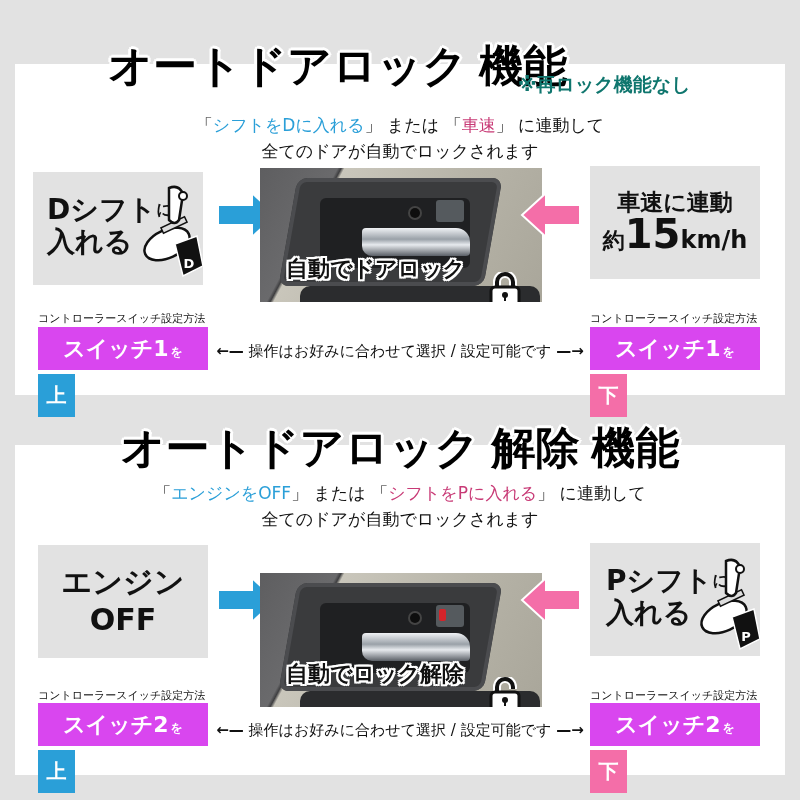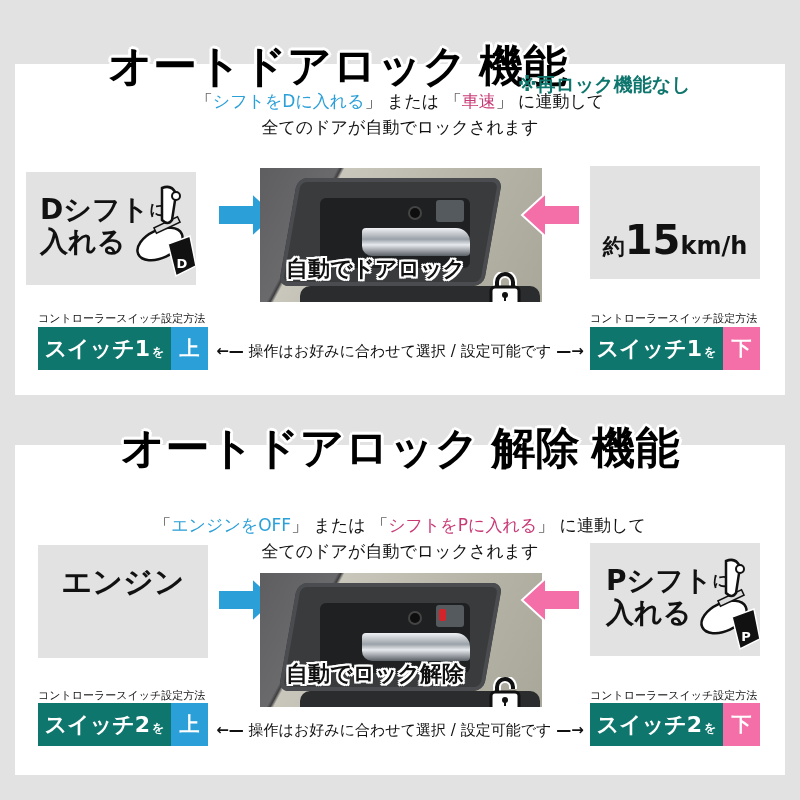--- a/index.html
+++ b/index.html
@@ -46,22 +46,22 @@
   }
 
   .desc {
     position: absolute;
     left: 0; width: 800px;
     text-align: center;
     font-size: 17px;
     line-height: 26px;
     color: #111;
   }
-  .desc.d1 { top: 88px; }
-  .desc.d2 { top: 480px; margin-top: 32px; }
+  .desc.d1 { top: 112px; }
+  .desc.d2 { top: 480px; }
   .blue-text { color: #2a9fd8; }
   .magenta-text { color: #c83a76; }
 
   .graybox {
     position: absolute;
     background: #e2e2e2;
     width: 170px;
     height: 113px;
   }
   .graybox .big {
@@ -160,22 +160,23 @@
     position: absolute;
     font-size: 11px;
     color: #111;
     white-space: nowrap;
     width: 170px;
   }
   .switch-box {
     position: absolute;
     width: 170px;
     height: 43px;
-    background: #0f766e;
+    background: #d946ef;
     display: flex;
+    flex-direction: column;
   }
   .switch-box .main {
     flex: 1;
     color: #fff;
     font-weight: 900;
     font-size: 22px;
     line-height: 43px;
     text-align: center;
     white-space: nowrap;
   }
@@ -219,21 +220,21 @@
 <div class="desc d1">
   <div>
     <span>「</span><span class="blue-text">シフトをDに入れる</span><span>」</span>
     <span>または</span>
     <span>「</span><span class="magenta-text">車速</span><span>」</span>
     <span>に連動して</span>
   </div>
   <div>全てのドアが自動でロックされます</div>
 </div>
 
-<div class="graybox" style="left:26px; top:172px;">
+<div class="graybox" style="left:33px; top:172px;">
   <div class="big" style="left:14px; top:22px;">
     <div><span>Dシフト</span><small>に</small></div>
     <div>入れる</div>
   </div>
   <svg class="shifter" style="left:106px; top:10px;" viewBox="0 0 64 96">
     <ellipse cx="28" cy="62" rx="24" ry="14" fill="#fff" stroke="#111" stroke-width="2.5" transform="rotate(-25 28 62)"></ellipse>
     <rect x="22" y="40" width="26" height="6" fill="#ddd" stroke="#111" stroke-width="1.5" transform="rotate(-25 35 43)"></rect>
     <path d="M30 6 q10 -4 14 6 l-4 26 q-4 6 -10 0 z" fill="#fff" stroke="#111" stroke-width="2.5"></path>
     <circle cx="44" cy="14" r="4" fill="#fff" stroke="#111" stroke-width="2"></circle>
     <path d="M36 62 l22 -8 l6 30 l-20 10 z" fill="#111" stroke="#fff" stroke-width="1.5"></path>
@@ -260,21 +261,22 @@
     <circle cx="17" cy="23" r="3" fill="#111"></circle>
     <rect x="16" y="23" width="2" height="6" fill="#111"></rect>
   </svg>
 </div>
 
 <svg class="arrow" style="left:520px; top:193px;" viewBox="0 0 60 44">
   <polygon points="60,12 26,12 26,0 2,22 26,44 26,32 60,32" fill="#f46ea8" stroke="#fff" stroke-width="2"></polygon>
 </svg>
 
 <div class="graybox" style="left:590px; top:166px;">
-  <div class="big" style="left:0; width:170px; text-align:center; top:58px;">
+  <div class="big" style="left:0; width:170px; text-align:center; top:20px; font-size:23px;">車速に連動</div>
+  <div class="big" style="left:0; width:170px; text-align:center; top:52px;">
     <span style="font-size:22px;">約</span><span style="font-size:40px;">15</span><span style="font-size:24px;">km/h</span>
   </div>
 </div>
 
 <div class="switch-label" style="left:38px; top:311px;">コントローラースイッチ設定方法</div>
 <div class="switch-box" style="left:38px; top:327px;">
   <div class="main"><span>スイッチ1</span><small>を</small></div>
   <div class="dir up">上</div>
 </div>
 
@@ -302,20 +304,21 @@
     <span>または</span>
     <span>「</span><span class="magenta-text">シフトをPに入れる</span><span>」</span>
     <span>に連動して</span>
   </div>
   <div>全てのドアが自動でロックされます</div>
 </div>
 
 <div class="graybox" style="left:38px; top:545px;">
   <div class="big" style="left:0; width:170px; text-align:center; top:18px; font-size:30px; line-height:38px;">
     <div>エンジン</div>
+    <div>OFF</div>
   </div>
 </div>
 
 <svg class="arrow" style="left:218px; top:578px;" viewBox="0 0 60 44">
   <polygon points="0,12 34,12 34,0 58,22 34,44 34,32 0,32" fill="#2a9fd8" stroke="#fff" stroke-width="2"></polygon>
 </svg>
 
 <div class="photo" style="left:260px; top:573px;">
   <div class="bezel"></div>
   <div class="cavity"></div>

